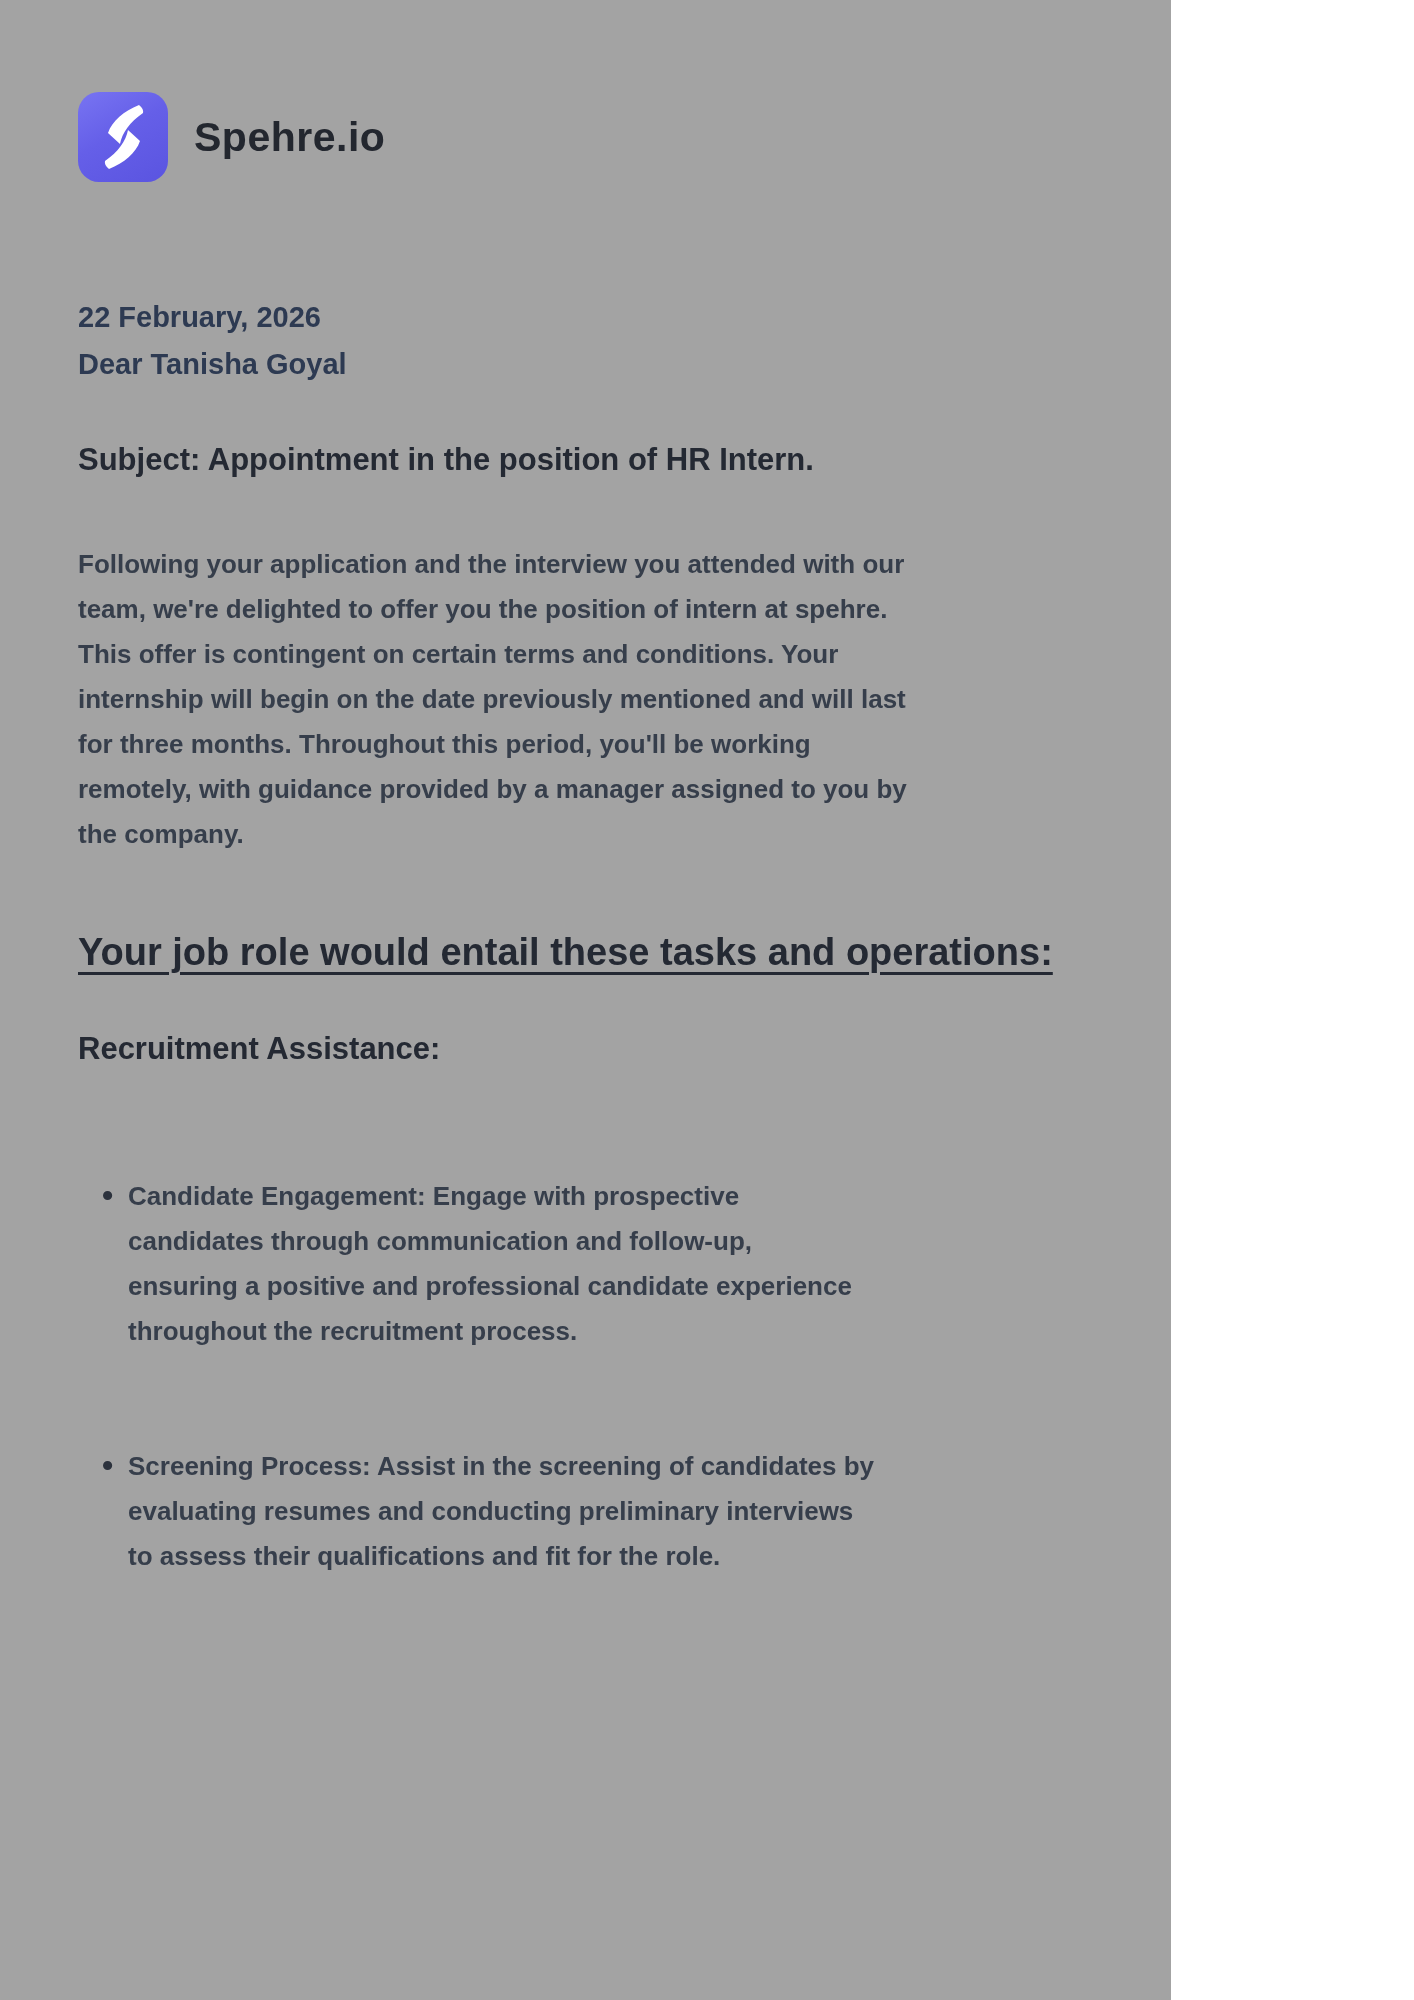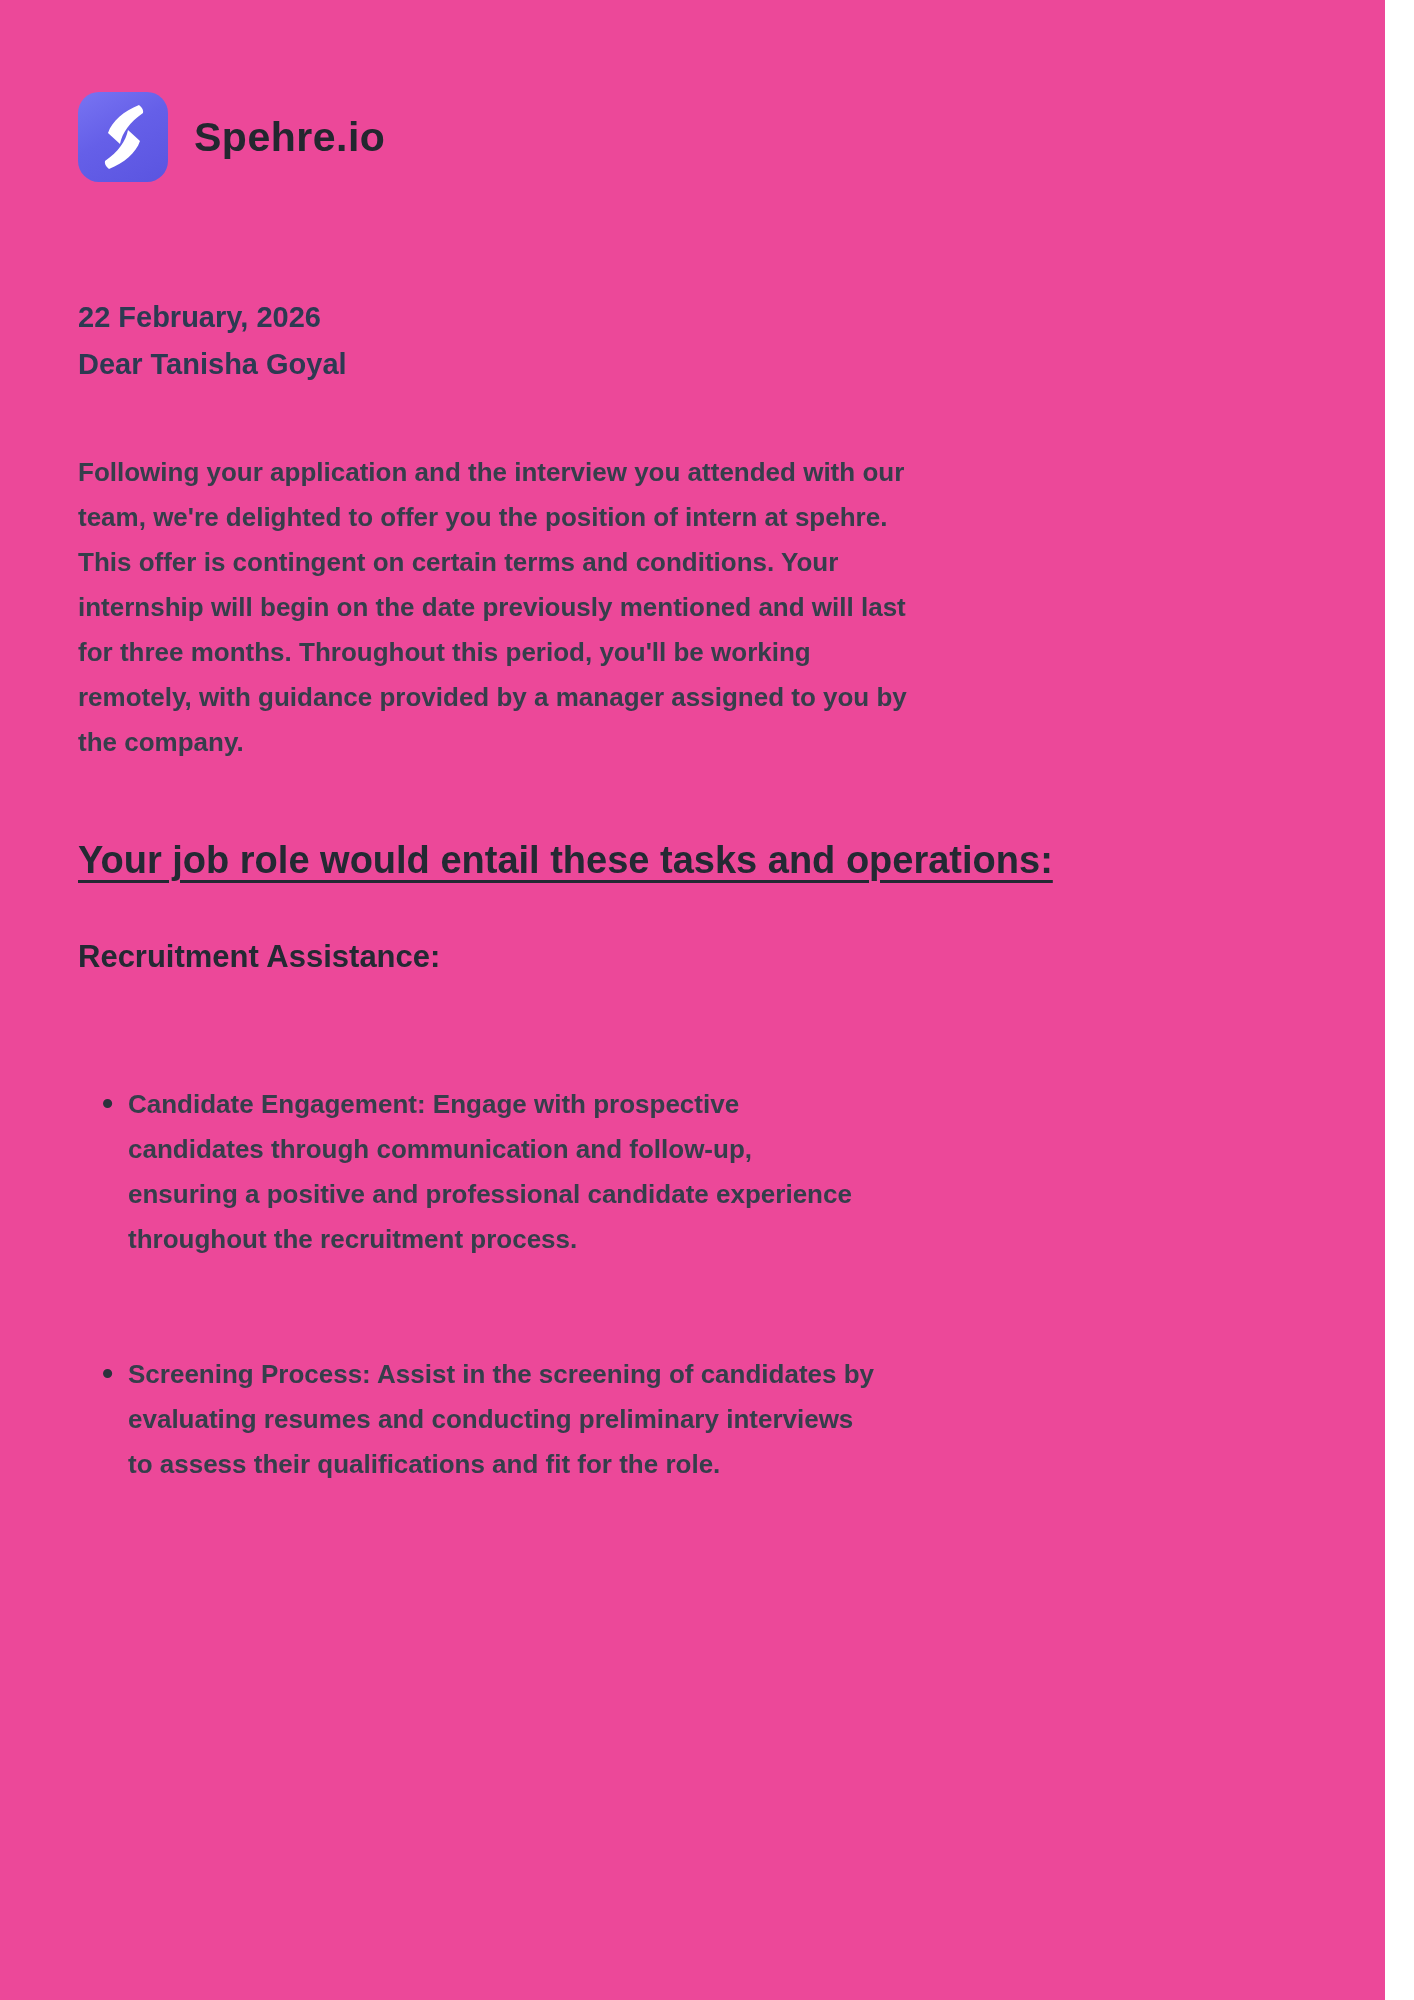--- a/index.html
+++ b/index.html
@@ -9,24 +9,24 @@
   }
   body {
     width: 1414px;
     height: 2000px;
     font-family: "Liberation Sans", sans-serif;
     -webkit-font-smoothing: antialiased;
     overflow: hidden;
   }
   .page {
     box-sizing: border-box;
-    width: 1385px;
+    width: 1171px;
     height: 2000px;
     padding: 92px 70px 0 78px;
-    background: #ec4899;
+    background: #a3a3a3;
   }
 
   
   .brand-row {
     display: flex;
     align-items: center;
     gap: 26px;
   }
   .logo-tile {
     width: 90px;
@@ -130,20 +130,21 @@
       </svg>
     </div>
     <div class="brand-name">Spehre.io</div>
   </div>
 
   <div class="date-block">
     <div>22 February, 2026</div>
     <div>Dear Tanisha Goyal</div>
   </div>
 
+  <div class="subject">Subject: Appointment in the position of HR Intern.</div>
 
   <div class="body-text intro">Following your application and the interview you attended with our
 team, we're delighted to offer you the position of intern at spehre.
 This offer is contingent on certain terms and conditions. Your
 internship will begin on the date previously mentioned and will last
 for three months. Throughout this period, you'll be working
 remotely, with guidance provided by a manager assigned to you by
 the company.</div>
 
   <div class="tasks-heading">Your job role would entail these tasks and operations:</div>

